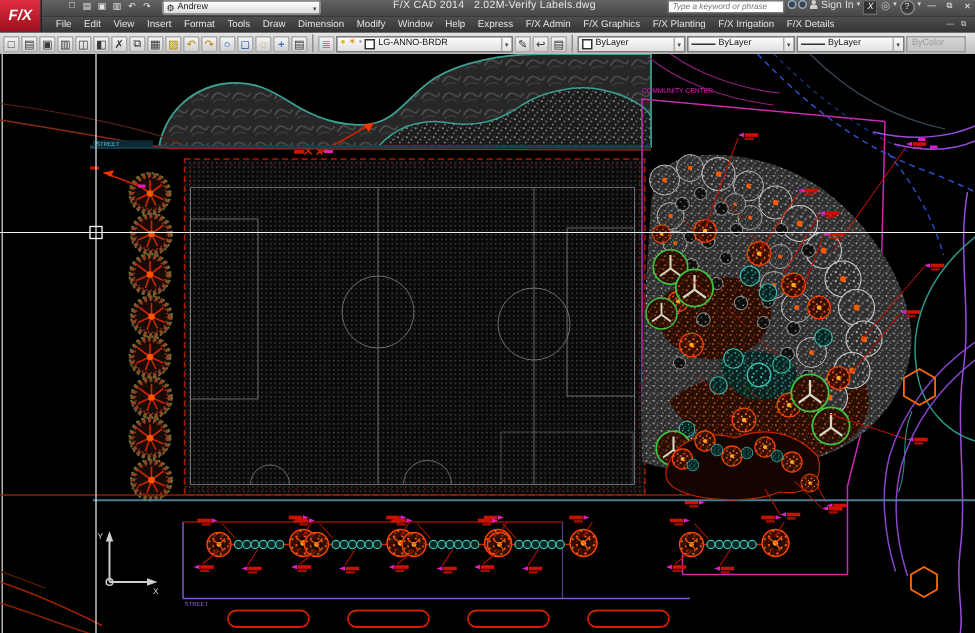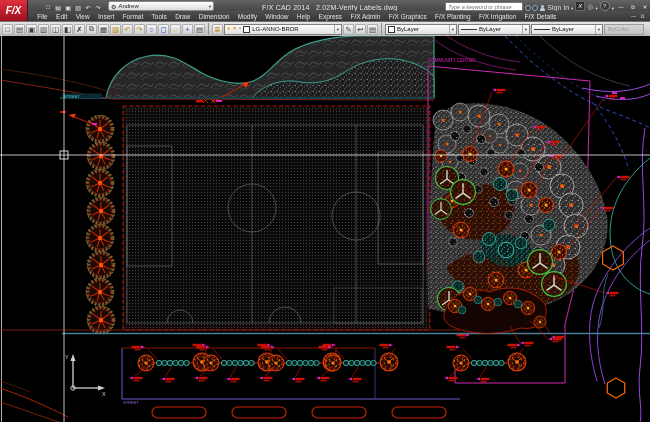--- a/index.html
+++ b/index.html
@@ -1,17 +1,17 @@
 <!DOCTYPE html>
 <html><head>
 <meta charset="utf-8">
 <style>
   html,body{margin:0;padding:0;background:#000;}
   body{width:650px;height:422px;overflow:hidden;font-family:"Liberation Sans",sans-serif;-webkit-font-smoothing:antialiased;}
-  .titlebar{height:11px;background:linear-gradient(#636363,#464646);display:flex;align-items:flex-end;color:#ddd;font-size:7px;position:relative;padding-left:44px;gap:2px;}
+  .titlebar{height:11px;background:linear-gradient(#636363,#464646);display:flex;align-items:flex-start;color:#ddd;font-size:7px;position:relative;padding-left:44px;gap:2px;}
   .fxlogo{position:absolute;left:0;top:0;width:27px;height:21px;background:linear-gradient(#e03040,#9c0f1c);color:#fff;font-style:italic;font-weight:bold;font-size:10px;display:flex;align-items:center;justify-content:center;z-index:9;border-right:1px solid #222;}
   .qicon{width:8px;height:8px;display:flex;align-items:center;justify-content:center;font-size:6px;color:#e8e8e8;}
   .wscombo{display:flex;align-items:center;background:linear-gradient(#fdfdfd,#dcdcdc);border:1px solid #8a8a8a;border-radius:2px;height:8px;width:100px;color:#222;font-size:6px;padding:0 2px;gap:2px;margin-left:4px;}
   .wscombo .caret{margin-left:auto;}
   .caret{font-size:4.5px;color:#444;}
   .caret.lt{color:#ddd;}
   .titlemid{flex:1;text-align:center;color:#e6e6e6;letter-spacing:.2px;white-space:nowrap;overflow:hidden;}
   .search{width:72px;height:7px;font-size:5.5px;font-style:italic;color:#888;border:1px solid #777;border-radius:1px;background:#fff;padding:0 2px;font-family:"Liberation Sans",sans-serif;}
   .binoc{display:flex;gap:1px;align-items:center;}
   .binoc i{width:4px;height:4px;border-radius:50%;border:1px solid #9ab;background:#345;display:block;}

